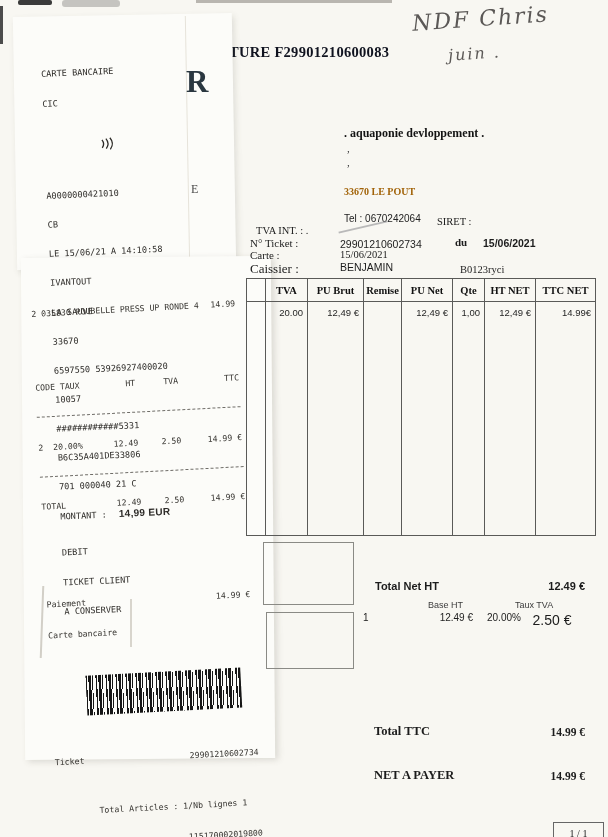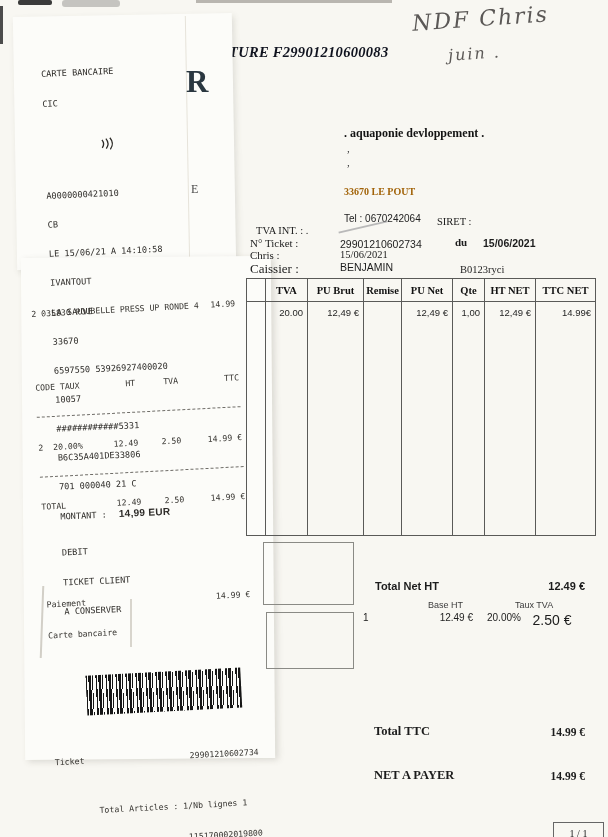--- a/index.html
+++ b/index.html
@@ -58,21 +58,21 @@
 <div class="page">
 
   <div class="abs" style="left:18px;top:0;width:34px;height:5px;background:#3a3a3a;border-radius:2px;"></div>
   <div class="abs" style="left:62px;top:0;width:58px;height:7px;background:#9b9b98;opacity:.55;border-radius:3px;"></div>
   <div class="abs" style="left:196px;top:0;width:196px;height:2.5px;background:#b9b6b0;"></div>
   <div class="abs" style="left:0;top:6px;width:2.5px;height:38px;background:#4c4c4c;"></div>
 
   <div class="abs hw" style="left:412px;top:6px;font-size:22px;transform:rotate(-4deg);">NDF Chris</div>
   <div class="abs hw" style="left:448px;top:44px;font-size:16px;transform:rotate(-4deg);">juin .</div>
 
-  <div class="abs" style="left:229px;top:44px;font-weight:bold;font-size:14.5px;color:#10131f;letter-spacing:.3px;font-style:italic;">TURE F29901210600083</div>
+  <div class="abs" style="left:229px;top:44px;font-weight:bold;font-size:14.5px;color:#10131f;letter-spacing:.3px;">TURE F29901210600083</div>
 
   <div class="abs cb-paper">
       <div class="cb-fold"></div>
     </div>
   <div class="abs rc-paper"></div>
 
   <div class="abs" style="left:186px;top:64px;font-weight:bold;font-size:31px;color:#2a3740;">R</div>
   <div class="abs" style="left:191px;top:182px;font-size:12px;color:#4a4a4a;">E</div>
 
   <div class="abs cb">
@@ -183,21 +183,21 @@
   <div class="abs" style="left:344px;top:186px;font-weight:bold;font-size:10px;color:#a16207;">33670  LE POUT</div>
   <div class="abs sans" style="left:344px;top:213px;font-size:10px;color:#222;">Tel : 0670242064</div>
   <div class="abs" style="left:338px;top:226px;width:50px;height:2px;background:#8f8f93;opacity:.6;transform:rotate(-13deg);"></div>
   <div class="abs" style="left:437px;top:216px;font-size:10.5px;">SIRET :</div>
   <div class="abs" style="left:256px;top:225px;font-size:10.5px;">TVA  INT. : .</div>
 
   <div class="abs" style="left:250px;top:237px;font-size:11px;">N° Ticket :</div>
   <div class="abs sans" style="left:340px;top:238px;font-size:10.5px;">29901210602734</div>
   <div class="abs" style="left:455px;top:236px;font-weight:bold;font-size:11px;">du</div>
   <div class="abs sans" style="left:483px;top:237px;font-weight:bold;font-size:10.5px;">15/06/2021</div>
-  <div class="abs" style="left:250px;top:249px;font-size:11px;">Chris :</div>
+  <div class="abs" style="left:250px;top:249px;font-size:11px;">Carte :</div>
   <div class="abs" style="left:340px;top:249px;font-size:10.5px;">15/06/2021</div>
   <div class="abs" style="left:250px;top:261px;font-size:13px;">Caissier :</div>
   <div class="abs sans" style="left:340px;top:261px;font-size:10.5px;">BENJAMIN</div>
   <div class="abs" style="left:460px;top:264px;font-size:10.5px;">B0123ryci</div>
 
   <div class="abs inv-table">
     <div class="hc"></div>
     <div class="hc">TVA</div>
     <div class="hc">PU Brut</div>
     <div class="hc">Remise</div>

